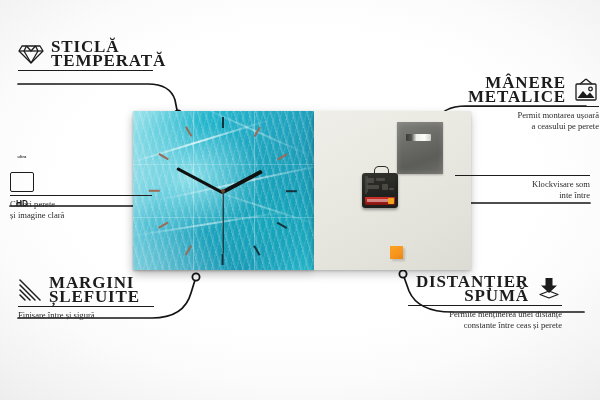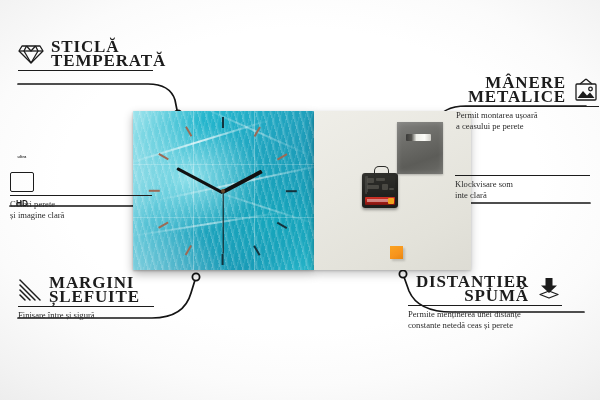--- a/index.html
+++ b/index.html
@@ -103,21 +103,21 @@
     white-space:pre-line;
   }
   .rule{height:1.3px;background:#1c1c1c;margin-top:3px;}
   .feat-sub{
     font-family:"Liberation Serif", serif;
     font-size:8.6px;line-height:10.6px;color:#2b2b2b;
     margin-top:3px;white-space:pre-line;
   }
   .align-right .feat-head{flex-direction:row;justify-content:flex-end;}
   .align-right .feat-title{text-align:right;}
-  .align-right .feat-sub{text-align:left;}
+  .align-right .feat-sub{text-align:right;}
 
   .icon{flex:0 0 auto;display:block;}
   .hd-badge{
     width:22px;height:18px;border:1.4px solid #1c1c1c;border-radius:2px;
     display:flex;flex-direction:column;align-items:center;justify-content:center;
     line-height:1;
     gap:40px;
   }
   .hd-badge .ultra{font-size:3.6px;font-weight:bold;letter-spacing:.2px;color:#1c1c1c;font-family:"Liberation Sans",sans-serif;}
   .hd-badge .hd{font-size:8.2px;font-weight:bold;letter-spacing:.2px;color:#1c1c1c;font-family:"Liberation Sans",sans-serif;margin-top:.5px;}
@@ -258,34 +258,34 @@
       </svg>
     </div>
     <div class="rule"></div>
     <div class="feat-sub">Permit montarea ușoară
 a ceasului pe perete</div>
   </div>
 
   <div class="feature align-right" id="feat-silent-mechanism" style="left:455px;top:172px;width:135px;">
     <div class="rule"></div>
     <div class="feat-sub">Klockvisare som
-inte clară</div>
+inte între</div>
   </div>
 
   <div class="feature align-right" id="feat-foam-spacer" style="left:408px;top:275px;width:154px;">
     <div class="feat-head">
       <div class="feat-title">DISTANȚIER
 SPUMĂ</div>
       <svg class="icon" width="26" height="24" viewBox="0 0 26 24">
         <g fill="#1c1c1c">
           <path d="M9.5,1 h7 v7.5 h4.5 L13,16 L5,8.5 h4.5 Z"></path>
         </g>
         <g fill="none" stroke="#1c1c1c" stroke-width="1.3" stroke-linejoin="round">
           <path d="M4,17.5 L13,14 L22,17.5 L13,21 Z"></path>
         </g>
       </svg>
     </div>
     <div class="rule"></div>
     <div class="feat-sub">Permite menținerea unei distanțe
-constante netedă ceas și perete</div>
+constante între ceas și perete</div>
   </div>
 
 </div>
 
 </body></html>

